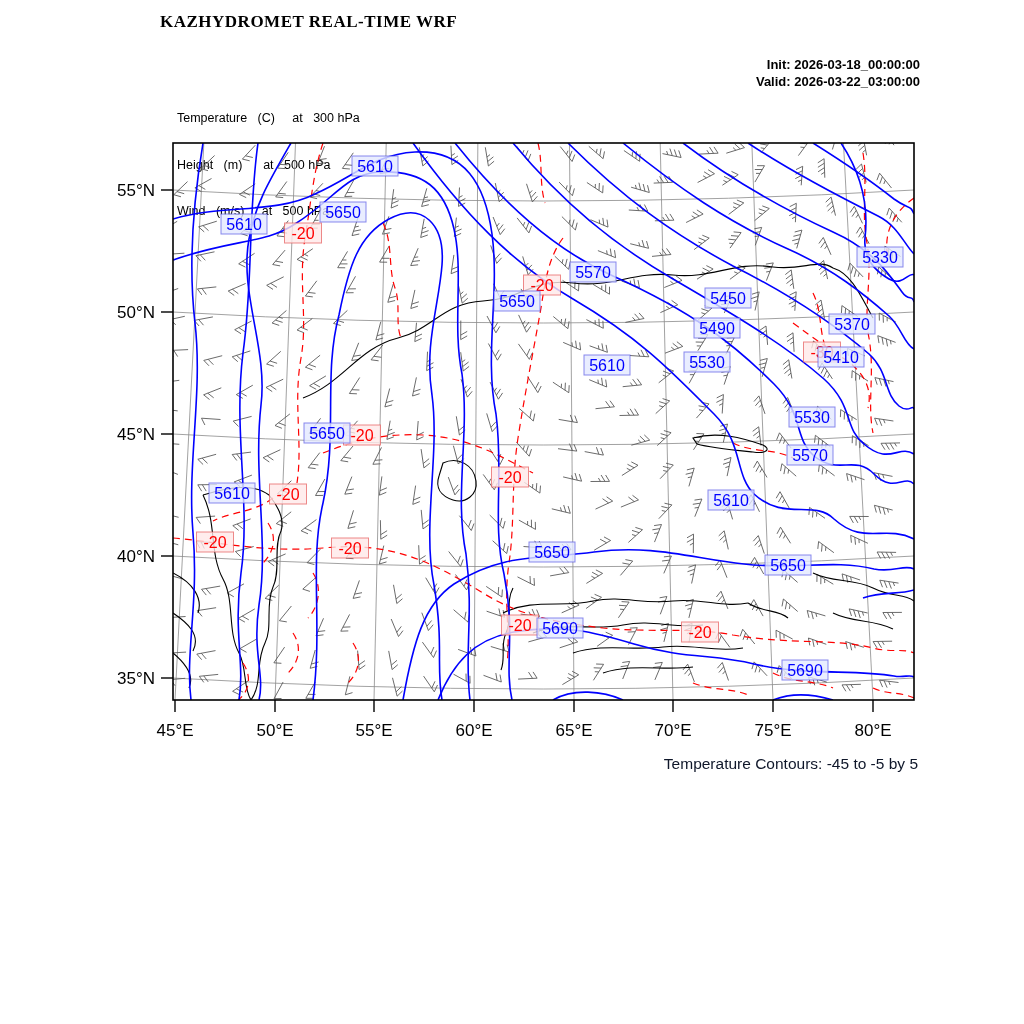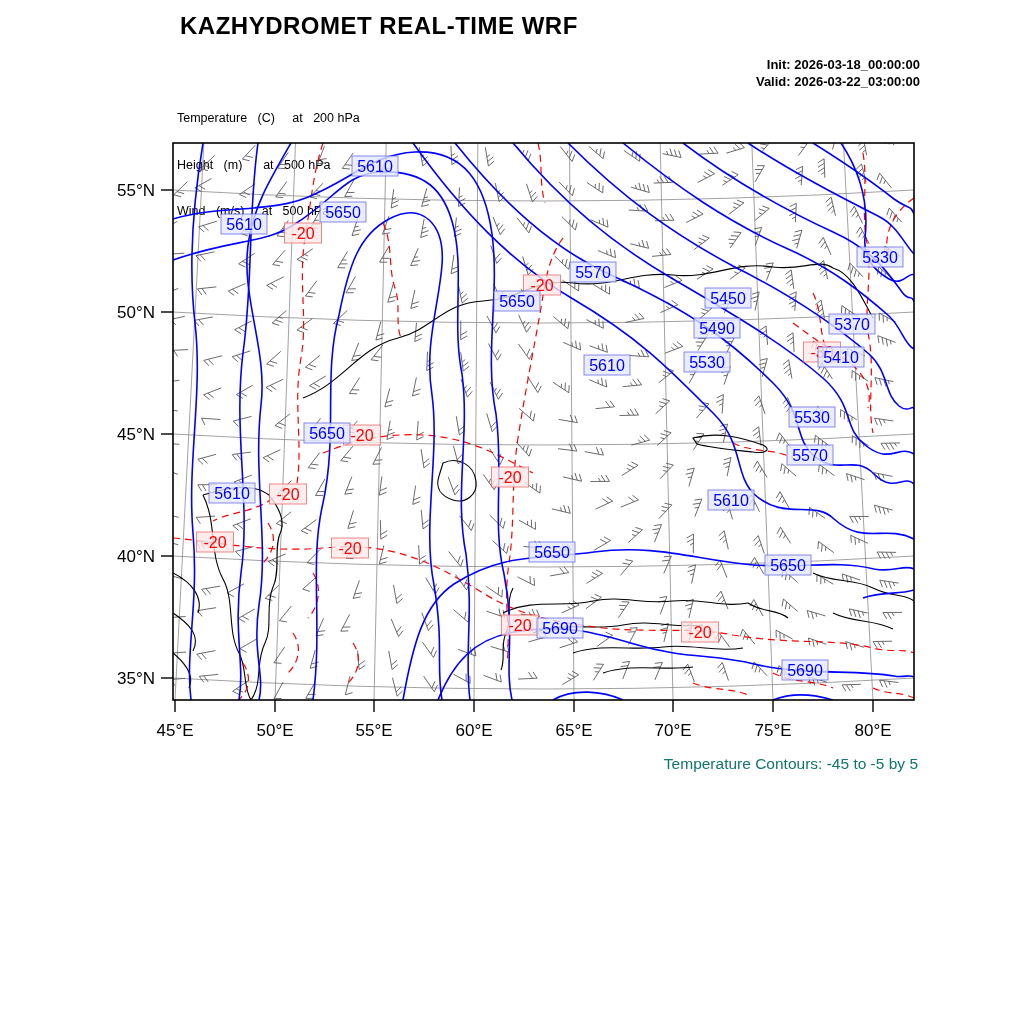--- a/index.html
+++ b/index.html
@@ -1,39 +1,39 @@
 <!DOCTYPE html>
 <html><head>
 <meta charset="utf-8">
 <style>
   html,body{margin:0;padding:0;background:#ffffff;}
   body{width:1024px;height:1024px;position:relative;font-family:"Liberation Sans",sans-serif;color:#000;}
   .abs{position:absolute;}
-  #title{left:180px;top:12px;font-size:24px;font-weight:bold;letter-spacing:.5px;}
+  #title{left:160px;top:12px;font-size:17px;font-weight:bold;letter-spacing:.5px;font-family:Liberation Serif, serif;}
   #initvalid{right:104px;top:12px;text-align:right;font-size:13px;font-weight:bold;line-height:17px;margin-top:44px;}
   #params{left:177px;top:80px;font-size:12.5px;line-height:15.5px;white-space:pre;}
   #mapwrap{left:0;top:0;width:1024px;height:1024px;}
   #footer{right:106px;top:750px;text-align:right;font-size:15.5px;line-height:27px;}
   #footer .hline{color:#0000ff;}
-  #footer .tline{color:#0f766e;margin-left:23px;}
+  #footer .tline{color:#0f172a;margin-left:23px;}
   svg{position:absolute;left:0;top:0;}
   text{font-family:"Liberation Sans",sans-serif;}
 </style>
 </head>
 <body>
 
 <div class="abs" id="title">KAZHYDROMET REAL-TIME WRF</div>
 
 <div class="abs" id="initvalid">
   <div>Init: 2026-03-18_00:00:00</div>
   <div>Valid: 2026-03-22_03:00:00</div>
 </div>
 
 <div class="abs" id="params">
-  <div>Temperature   (C)     at   200 hPa</div>
+  <div>Temperature   (C)     at   300 hPa</div>
   <div>Height   (m)      at   500 hPa</div>
   <div>Wind   (m/s)     at   500 hPa</div>
 </div>
 
 <div class="abs" id="mapwrap">
   <svg id="mapsvg" width="1024" height="1024" viewBox="0 0 1024 1024">
       <defs>
         <clipPath id="mapclip">
           <rect x="0" y="0" width="741" height="557"></rect>
         </clipPath>

